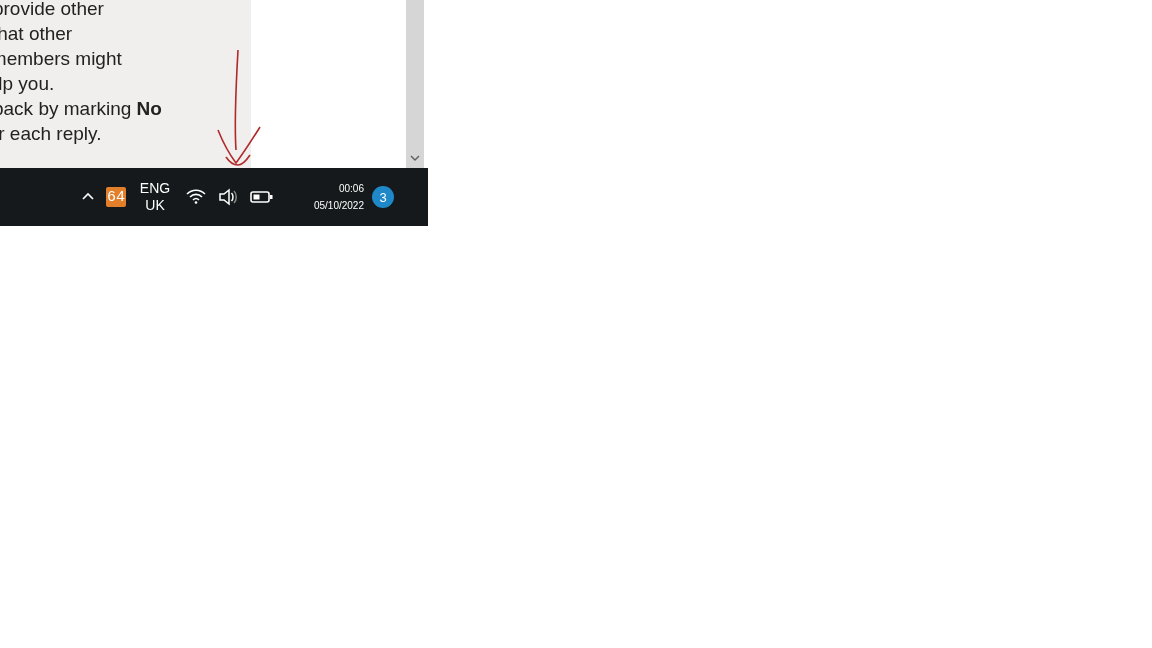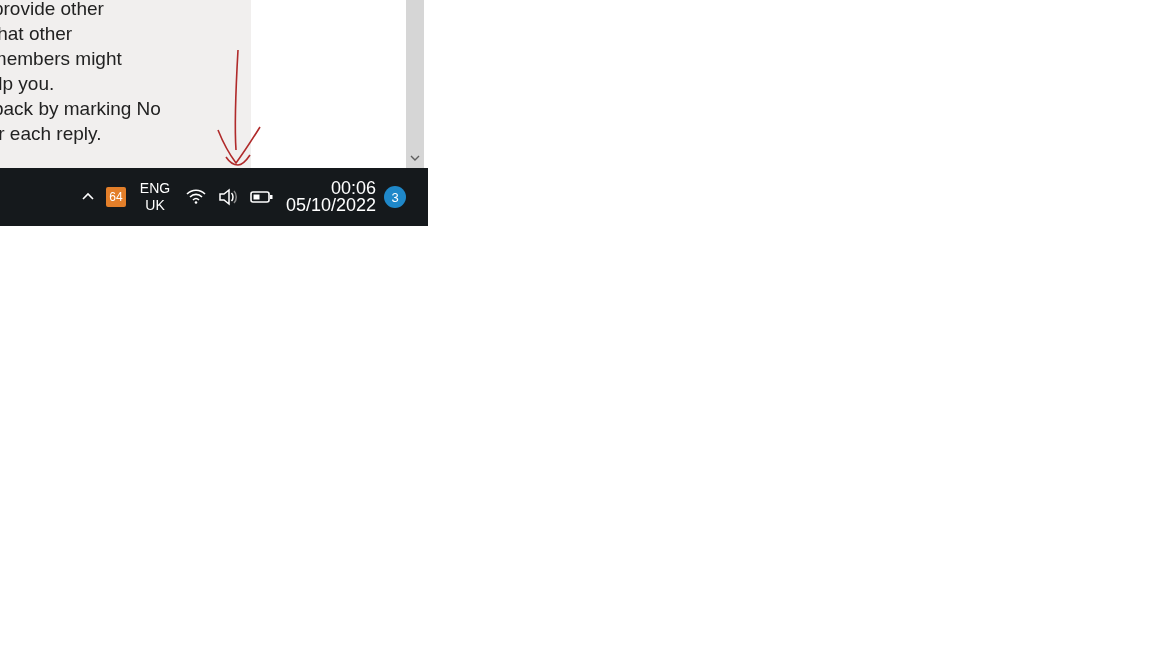--- a/index.html
+++ b/index.html
@@ -4,21 +4,21 @@
 <style>
   html,body{margin:0;padding:0;width:1152px;height:648px;background:#fff;font-family:"Segoe UI",Arial,sans-serif;overflow:hidden}
   .canvas{position:relative;width:1152px;height:648px}
 
   
   .panel{
     position:absolute;left:0;top:0;width:251px;height:168px;
     background:#f1efee;color:#222;font-size:19px;line-height:25px;
   }
   .panel .txt{position:absolute;left:-44px;top:-4px;width:232px;text-align:left}
-  .panel .bold{font-weight:400}
+  .panel .bold{font-weight:700}
 
   
   .scroll-track{
     position:absolute;left:406px;top:0;width:18px;height:168px;background:#d6d6d6;
   }
   .scroll-gap{
     position:absolute;left:251px;top:0;width:155px;height:168px;background:#fff;
   }
   .scroll-arrow{
     position:absolute;left:406px;top:149px;width:18px;height:18px;
@@ -32,32 +32,32 @@
   
   .taskbar{
     position:absolute;left:0;top:168px;width:428px;height:58px;
     background:#15191c;color:#fff;display:flex;align-items:center;
   }
   .tb-spacer{flex:0 0 78px}
   .tb-caret{flex:0 0 20px;display:flex;align-items:center;justify-content:center}
   .tb-caret svg{width:14px;height:14px}
   .tb-badge{
     flex:0 0 20px;height:20px;margin-left:8px;margin-right:8px;
-    background:#e37f2a;color:#fff;font-size:12px;display:flex;
-    align-items:center;justify-content:center;border-radius:2px;
+    background:#e37f2a;color:#fff;font-size:15px;display:flex;
+    align-items:center;justify-content:center;border-radius:2px;font-family:Liberation Mono, monospace;
   }
   .tb-lang{
     flex:0 0 42px;display:flex;flex-direction:column;align-items:center;
     justify-content:center;font-size:14px;line-height:17px;margin-right:10px;
   }
   .tb-icons{display:flex;align-items:center;gap:12px;margin-right:12px}
   .tb-icons span{display:flex;align-items:center;justify-content:center}
   .tb-clock{
     display:flex;flex-direction:column;align-items:flex-end;justify-content:center;
-    font-size:18px;line-height:17px;margin-right:8px;min-width:78px;
+    font-size:10px;line-height:17px;margin-right:8px;min-width:78px;
   }
   .tb-notif{
     width:22px;height:22px;border-radius:50%;background:#1f88c9;color:#fff;
     display:flex;align-items:center;justify-content:center;font-size:13px;margin-right:6px;
   }
 </style>
 </head>
 <body>
 
 <div class="canvas">

